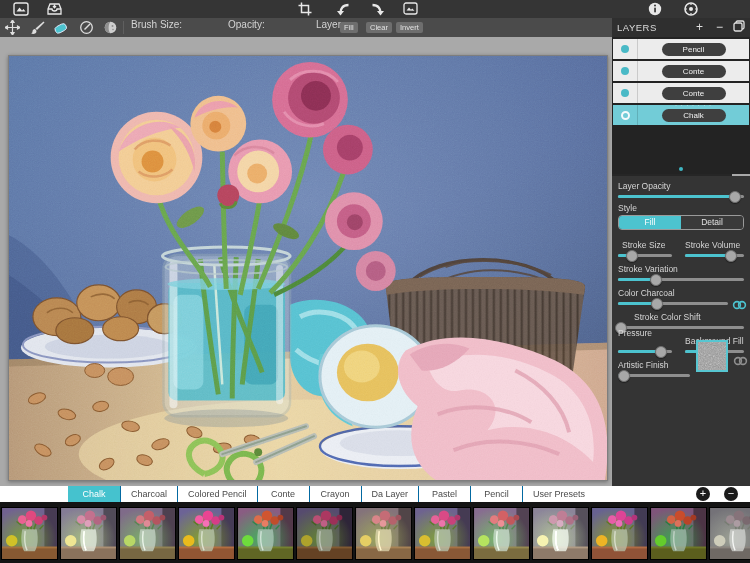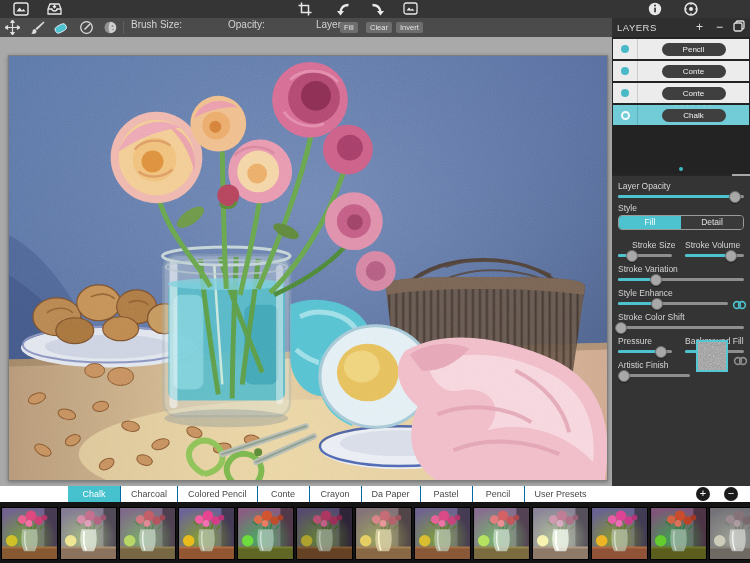--- a/index.html
+++ b/index.html
@@ -417,51 +417,51 @@
       <div class="slider aslider" style="left: 6px; top: 19px; width: 126px; --pct: 93%;">
           <i class="thumb"></i>
         </div>
 
       <span class="albl" style="left:6px; top:27px">Style</span>
       <div class="seg" style="top:39px">
         <div class="on">Fill</div>
         <div class="off">Detail</div>
       </div>
 
-      <span class="albl" style="left:20px; top:64px">Stroke Size</span>
+      <span class="albl" style="left:10px; top:64px">Stroke Size</span>
       <span class="albl" style="left:73px; top:64px">Stroke Volume</span>
       <div class="slider aslider" style="left: 6px; top: 78px; width: 54px; --pct: 25%;">
           <i class="thumb"></i>
         </div>
       <div class="slider aslider" style="left: 73px; top: 78px; width: 59px; --pct: 78%;">
           <i class="thumb"></i>
         </div>
 
       <span class="albl" style="left:6px; top:88px">Stroke Variation</span>
       <div class="slider aslider" style="left: 6px; top: 102px; width: 126px; --pct: 30%;">
           <i class="thumb"></i>
         </div>
 
-      <span class="albl" style="left:6px; top:112px">Style Enhance</span>
+      <span class="albl" style="left:6px; top:112px">Color Charcoal</span>
       <div class="slider aslider" style="left: 6px; top: 126px; width: 110px; --pct: 35%;">
           <i class="thumb"></i>
         </div>
       <span class="chain" style="left:120px; top:120px">
         <svg width="15" height="10" viewBox="0 0 15 10">
             <circle cx="5" cy="5" r="3.4" fill="none" stroke="#4cc3cf" stroke-width="1.6"></circle>
             <circle cx="10" cy="5" r="3.4" fill="none" stroke="#4cc3cf" stroke-width="1.6"></circle>
           </svg>
       </span>
 
-      <span class="albl" style="left:6px; top:136px">Stroke Color Shift</span>
+      <span class="albl" style="left:22px; top:136px">Stroke Color Shift</span>
       <div class="slider aslider" style="left: 6px; top: 150px; width: 126px; --pct: 2%;">
           <i class="thumb"></i>
         </div>
 
-      <span class="albl" style="left:6px; top:160px">Pressure</span>
+      <span class="albl" style="left:6px; top:152px">Pressure</span>
       <span class="albl" style="left:73px; top:160px">Background Fill</span>
       <div class="slider aslider" style="left: 6px; top: 174px; width: 54px; --pct: 80%;">
           <i class="thumb"></i>
         </div>
       <div class="slider aslider" style="left: 73px; top: 174px; width: 59px; --pct: 50%;">
           <i class="thumb"></i>
         </div>
 
       <span class="albl" style="left:6px; top:184px">Artistic Finish</span>
       <div class="slider aslider" style="left: 6px; top: 198px; width: 72px; --pct: 8%;">
@@ -482,21 +482,21 @@
     </div>
   </div>
 
   <div class="tabbar">
     <div class="tabspace"></div>
     <div class="tab sel">Chalk</div>
     <div class="tab">Charcoal</div>
     <div class="tab">Colored Pencil</div>
     <div class="tab">Conte</div>
     <div class="tab">Crayon</div>
-    <div class="tab">Da Paper</div>
+    <div class="tab">Da Layer</div>
     <div class="tab">Pastel</div>
     <div class="tab">Pencil</div>
     <div class="tab">User Presets</div>
     <div class="circ-btn" style="left:696px">+</div>
     <div class="circ-btn" style="left:724px">−</div>
   </div>
 
   <div class="filmstrip">
     <div class="thumb" style="filter:saturate(1.35)">
         <svg viewBox="0 0 57 53">

